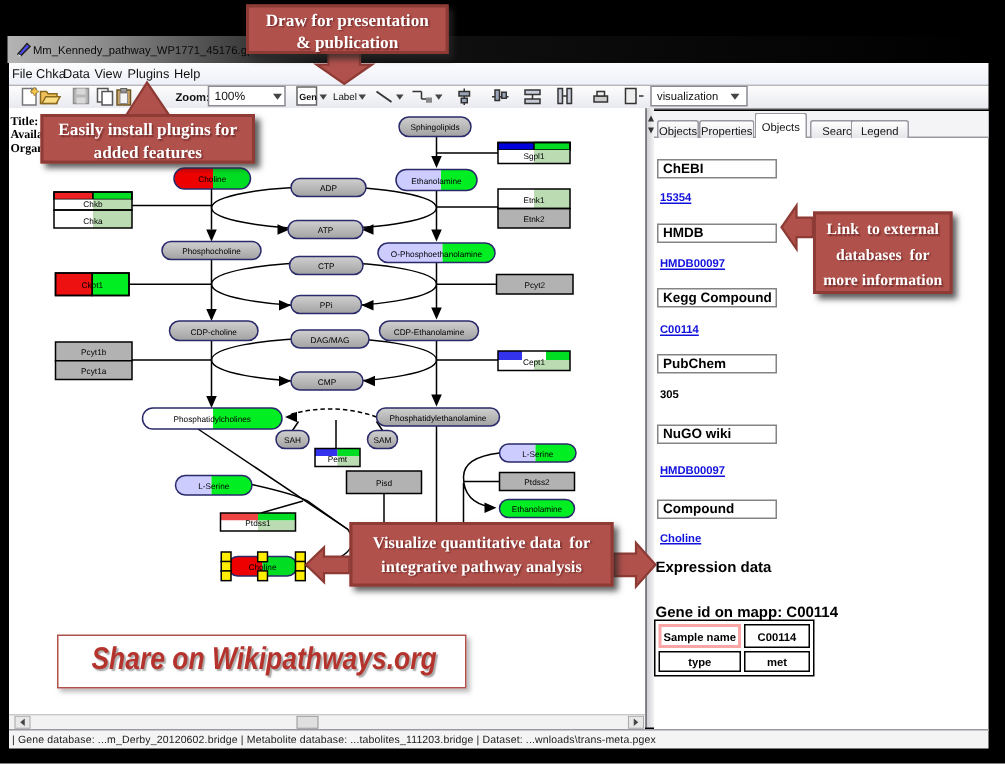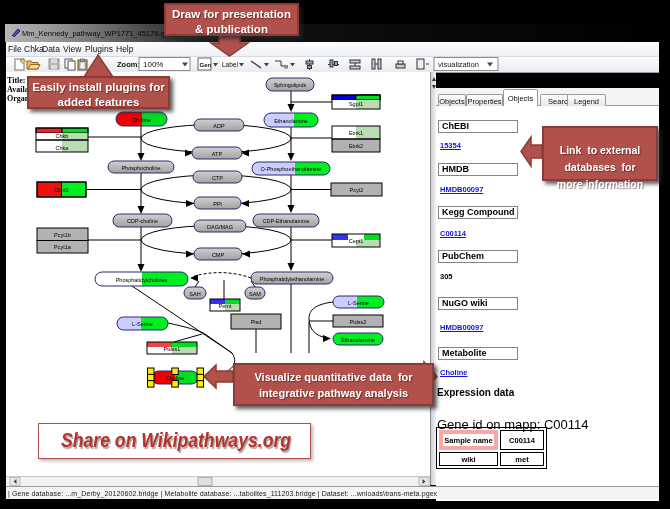--- a/index.html
+++ b/index.html
@@ -10,27 +10,27 @@
  background:linear-gradient(to right,#b5b5b5 0px,#8f8f8f 60px,#4a4a4a 140px,#141414 210px,#0a0a0a 400px,#000 655px);}
 #titlebar .ttxt{position:absolute;left:17px;top:4.5px;font-size:7.5px;color:#0a0a0a;white-space:nowrap;}
 #menubar{position:absolute;left:1px;top:18px;width:653px;height:14px;
  background:linear-gradient(#fdfdfe,#eef0f8);border-bottom:1px solid #d8dae2;text-align:right;}
 #menubar span{font-size:8.5px;color:#111;position:absolute;top:2px;}
 #toolbar{position:absolute;left:1px;top:33px;width:653px;height:15px;
  background:linear-gradient(#fdfdfd,#e9eaf0);border-bottom:1px solid #9a9aa0;}
 #canvas{position:absolute;left:1px;top:48px;width:424px;height:404px;background:#fff;overflow:hidden;}
 #sash{position:absolute;left:425px;top:48px;width:6px;height:413px;
  background:linear-gradient(to right,#cfcfd4,#f2f2f4);border-left:1px solid #8a8a90;box-sizing:border-box;}
-#panel{position:absolute;left:431px;top:64px;width:223px;height:413px;background:#fff;}
+#panel{position:absolute;left:431px;top:50px;width:223px;height:413px;background:#fff;}
 #hscroll{position:absolute;left:1px;top:452px;width:424px;height:9px;background:#f0f0f0;border-top:1px solid #c8c8c8;box-sizing:border-box;}
 #status{position:absolute;left:1px;top:462px;width:653px;height:13px;background:#f4f4f4;border-top:1px solid #9a9aa0;box-sizing:border-box;
  font-size:7px;letter-spacing:0.1px;color:#1a1a1a;white-space:nowrap;}
 .callout{position:absolute;background:#b1514c;border:2px solid #8e3b36;color:#fff;
  font-weight:bold;text-align:center;box-shadow:3px 3px 4px rgba(40,40,40,0.75);
- text-shadow:1px 1px 1px rgba(60,10,10,0.5);z-index:60;box-sizing:border-box;}
+ text-shadow:1px 1px 1px rgba(60,10,10,0.5);z-index:60;box-sizing:border-box;font-family:Liberation Serif, serif;}
 .tab{position:absolute;top:6px;height:12px;background:linear-gradient(#fefefe,#e6e6ea);
  border:1px solid #9a9aa2;border-bottom:none;border-radius:2px 2px 0 0;font-size:7.5px;color:#111;
  text-align:center;box-sizing:border-box;padding-top:2px;}
 .pbox{position:absolute;left:2px;width:80px;height:13px;border:1px solid #848484;
  font-size:9px;font-weight:bold;color:#000;padding-left:3px;box-sizing:border-box;background:#fff;}
 .plink{position:absolute;left:4px;font-size:7.5px;font-weight:bold;color:#1111dd;text-decoration:underline;}
 </style>
 </head>
 <body>
 <div id="win">
@@ -387,32 +387,32 @@
   <div class="pbox" style="top:32px">ChEBI</div>
   <div class="plink" style="top:53px">15354</div>
   <div class="pbox" style="top:75px">HMDB</div>
   <div class="plink" style="top:97px">HMDB00097</div>
   <div class="pbox" style="top:118px">Kegg Compound</div>
   <div class="plink" style="top:141px">C00114</div>
   <div class="pbox" style="top:162px">PubChem</div>
   <div style="position:absolute;left:4px;top:184px;font-size:7.5px;font-weight:bold;color:#000">305</div>
   <div class="pbox" style="top:209px">NuGO wiki</div>
   <div class="plink" style="top:235px">HMDB00097</div>
-  <div class="pbox" style="top:259px">Metabolite</div>
+  <div class="pbox" style="top:259px">Compound</div>
   <div class="plink" style="top:280px">Choline</div>
   <div style="position:absolute;left:1px;top:299px;font-size:10px;font-weight:bold;color:#000">Expression data</div>
-  <div style="position:absolute;left:1px;top:329px;font-size:13px;font-weight:normal;color:#000">Gene id on mapp: C00114</div>
+  <div style="position:absolute;left:1px;top:329px;font-size:10px;font-weight:bold;color:#000">Gene id on mapp: C00114</div>
   <table style="position:absolute;left:0px;top:339px;border-collapse:separate;border-spacing:2px;border:1px solid #000;font-size:7.5px;font-weight:bold;color:#000;text-align:center">
    <tbody>
           <tr>
-            <td style="border:4px solid #fca5a5;width:49px;height:10px">Sample name</td>
+            <td style="border:2px solid #fca5a5;width:49px;height:10px">Sample name</td>
             <td style="border:1px solid #000;width:40px">C00114</td>
           </tr>
    <tr>
-            <td style="border:1px solid #000;height:10px">wiki</td>
+            <td style="border:1px solid #000;height:10px">type</td>
             <td style="border:1px solid #000">met</td>
           </tr>
   </tbody>
       </table>
  </div>
  <div id="hscroll">
   <svg width="424" height="9" style="position:absolute;left:0;top:0">
    <rect x="0" y="0" width="424" height="9" fill="#f2f2f2"></rect>
    <rect x="4" y="0.5" width="10" height="8" fill="#e8e8e8" stroke="#aaa" stroke-width="0.7"></rect>
    <path d="M10.5,2 L7.5,4.5 L10.5,7 Z" fill="#444"></path>
@@ -430,17 +430,17 @@
  <g fill="#b1514c" stroke="#8e3b36" stroke-width="1.5">
   <path d="M219,34 L240,34 L240,43 L248,43 L229.5,56 L211,43 L219,43 Z"></path>
   <path d="M98,55 L113,77 L84,77 Z"></path>
   <path d="M542,145 L531,145 L531,137 L521,151.5 L531,166 L531,158 L542,158 Z"></path>
   <path d="M233,371 L216,371 L216,365 L204,376.5 L216,388 L216,382 L233,382 Z"></path>
   <path d="M409,369 L424,369 L424,362 L437,376.5 L424,391 L424,384 L409,384 Z"></path>
  </g>
 </svg>
 <div class="callout" style="left:164px;top:3px;width:135px;height:33px;font-size:11.5px;line-height:15px;padding-top:2px">Draw for presentation<br>&amp; publication</div>
 <div class="callout" style="left:27px;top:76px;width:143px;height:33px;font-size:11.5px;line-height:15px;padding-top:2px">Easily install plugins for<br>added features</div>
-<div class="callout" style="left:542px;top:126px;width:116px;height:55px;font-size:10.5px;line-height:17px;padding-top:14px">Link&nbsp; to external<br>databases&nbsp; for<br>more information</div>
-<div class="callout" style="left:233px;top:363px;width:201px;height:43px;font-size:11px;line-height:16px;padding-top:4px">Visualize quantitative data&nbsp; for<br>integrative pathway analysis</div>
+<div class="callout" style="left:542px;top:141px;width:93px;height:55px;font-size:10.5px;line-height:17px;padding-top:2px">Link&nbsp; to external<br>databases&nbsp; for<br>more information</div>
+<div class="callout" style="left:233px;top:348px;width:176px;height:43px;font-size:11px;line-height:16px;padding-top:4px">Visualize quantitative data&nbsp; for<br>integrative pathway analysis</div>
 <div id="sharebox" style="position:absolute;left:38px;top:423px;width:273px;height:36px;background:#fff;border:1px solid #b1514c;z-index:60;box-shadow:2px 2px 3px rgba(120,120,120,0.5);text-align:left;box-sizing:border-box;">
  <span style="display:inline-block;font-size:21px;font-weight:bold;font-style:italic;color:#b5332d;line-height:32px;white-space:nowrap;transform:scaleX(0.84);transform-origin:50% 50%;text-shadow:1.5px 1.5px 1px rgba(160,160,160,0.9)">Share on Wikipathways.org</span>
 </div>
 
 </body></html>

